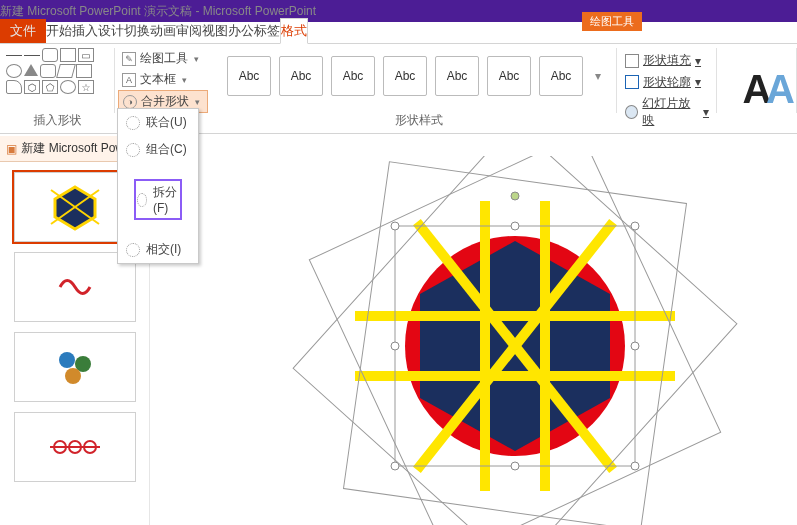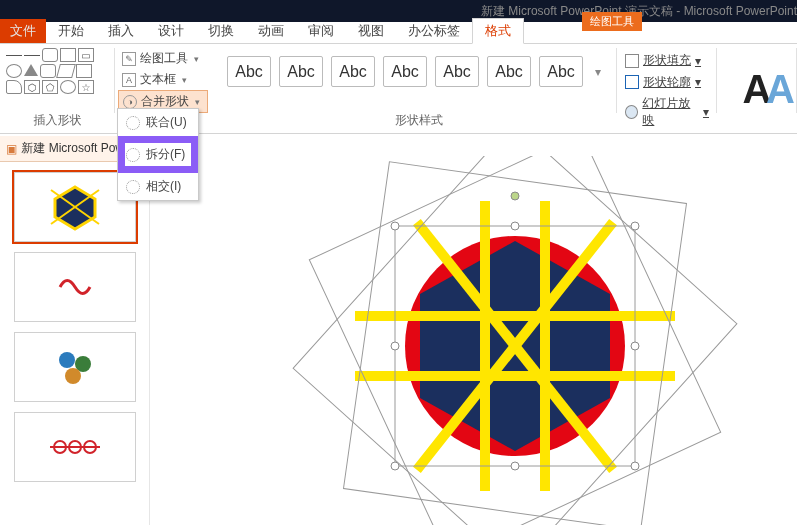--- a/index.html
+++ b/index.html
@@ -1,23 +1,23 @@
 <!DOCTYPE html>
 <html><head>
 <meta charset="utf-8">
 <style>
   * { box-sizing: border-box; margin: 0; padding: 0; }
   body { font-family: "Microsoft YaHei", sans-serif; font-size: 12px; background: #fff; color: #444; width: 797px; height: 525px; overflow: hidden; position: relative; }
 
-  .titlebar { height: 22px; background: #0f172a; display: flex; align-items: center; justify-content: flex-end; color: #888; font-size: 12px; border-bottom: 0; }
+  .titlebar { height: 22px; background: #4c1d95; display: flex; align-items: center; justify-content: flex-start; color: #888; font-size: 12px; border-bottom: 0; }
   .titlebar .drawing-tools { position: absolute; right: 155px; top: 12px; background: #ec6c1d; color: #fff; padding: 2px 8px; font-size: 11px; }
 
   .ribbon-tabs { height: 22px; display: flex; align-items: flex-end; border-bottom: 1px solid #d4d4d4; padding-left: 0; }
   .ribbon-tabs .file-tab { background: #dc3c00; color: #e5e5e5; padding: 3px 10px; font-size: 13px; }
-  .ribbon-tabs .tab { padding: 3px 12px; color: #444; cursor: pointer; font-size: 13px; }
+  .ribbon-tabs .tab { padding: 3px 0; color: #444; cursor: pointer; font-size: 13px; }
   .ribbon-tabs .tab.active { color: #dc3c00; border: 1px solid #d4d4d4; border-bottom: 1px solid #fff; background: #fff; margin-bottom: -1px; }
 
   .ribbon { height: 90px; background: #fff; display: flex; border-bottom: 1px solid #d4d4d4; position: relative; }
   .ribbon-group { display: flex; flex-direction: column; justify-content: space-between; padding: 4px 6px 2px; position: relative; }
   .ribbon-group::after { content: ""; position: absolute; right: 0; top: 4px; bottom: 20px; width: 1px; background: #e1e1e1; }
   .group-label { text-align: center; color: #666; font-size: 12px; padding-bottom: 2px; font-family: Liberation Serif, serif; }
 
   .shapes-group { width: 115px; }
   .shapes-row { display: flex; gap: 2px; margin-bottom: 2px; }
   .shape-icon { width: 16px; height: 14px; border: 1px solid #888; font-size: 10px; display: flex; align-items: center; justify-content: center; color: #555; }
@@ -25,34 +25,34 @@
   .shape-icon.oval { border-radius: 50%; }
   .shape-icon.rrect { border-radius: 3px; }
   .shape-icon.tri { border: none; width: 0; height: 0; border-left: 7px solid transparent; border-right: 7px solid transparent; border-bottom: 12px solid #888; }
   .ctrl-btn { display: flex; align-items: center; gap: 4px; padding: 2px 4px; font-size: 12px; color: #444; cursor: pointer; }
   .ctrl-btn .dd { color: #777; font-size: 9px; margin-left: 2px; }
   .ctrl-btn.open { background: #fde2cf; border: 1px solid #ecaa79; }
   .mini-icon { width: 14px; height: 14px; display: inline-flex; align-items: center; justify-content: center; border: 1px solid #999; font-size: 9px; color: #666; }
 
   .styles-group { flex: 1; padding-left: 12px; }
   .styles-row { display: flex; gap: 8px; padding-top: 8px; }
-  .style-swatch { width: 44px; height: 31px; border: 1px solid #bbb; border-radius: 2px; display: flex; align-items: center; justify-content: center; font-size: 16px; color: #333; background: #fff; cursor: pointer; }
+  .style-swatch { width: 44px; height: 40px; border: 1px solid #bbb; border-radius: 2px; display: flex; align-items: center; justify-content: center; font-size: 12px; color: #333; background: #fff; cursor: pointer; }
 
   .fill-group { width: 100px; padding-top: 6px; text-decoration: underline; }
   .fill-btn { display: flex; align-items: center; gap: 4px; padding: 2px 2px; font-size: 12px; cursor: pointer; }
   .fill-btn .swatch { width: 14px; height: 14px; border: 1px solid #888; }
 
   .wordart-group { width: 80px; display: flex; align-items: center; justify-content: center; }
   .big-A { font-size: 40px; font-weight: bold; color: #222; }
   .big-A.shadow { color: #6aa6d8; position: absolute; right: 2px; }
 
   
   .dropdown { position: absolute; left: 117px; top: 108px; width: 82px; background: #fff; border: 1px solid #c9c9c9; box-shadow: 2px 2px 3px rgba(0,0,0,.2); z-index: 50; }
   .dropdown .mi { display: flex; align-items: center; gap: 6px; padding: 5px 8px; font-size: 12px; cursor: pointer; }
-  .dropdown .mi.highlight { border: 7px solid #8b5cf6; margin: 0; padding: 3px 1px; }
+  .dropdown .mi.highlight { border: 2px solid #8b5cf6; margin: 16px; padding: 3px 1px; }
   .dropdown .mi .mico { width: 14px; height: 14px; border: 1px dotted #999; border-radius: 50%; }
 
   
   .workspace { position: absolute; top: 136px; left: 0; right: 0; bottom: 0; display: flex; }
   .slides-pane { width: 150px; border-right: 1px solid #e6e6e6; background: #fff; overflow: hidden; }
   .doc-tab { padding: 4px 6px; background: #fff3ea; border-bottom: 1px solid #e9c9af; font-size: 12px; color: #333; display: flex; align-items: center; gap: 4px; }
   .thumb { width: 122px; height: 70px; margin: 10px auto; border: 1px solid #d0d0d0; background: #fff; display: flex; align-items: center; justify-content: center; position: relative; }
   .thumb.sel { outline: 2px solid #dc3c00; }
   .thumb svg { width: 60px; height: 50px; }
 
@@ -166,20 +166,24 @@
     <span class="big-A">A</span>
     <span class="big-A shadow">A</span>
   </div>
 </div>
 
 <div class="dropdown">
   <div class="mi">
       <span class="mico"></span>
       <span>联合(U)</span>
     </div>
+  <div class="mi">
+      <span class="mico"></span>
+      <span>组合(C)</span>
+    </div>
   <div class="mi highlight">
       <span class="mico"></span>
       <span>拆分(F)</span>
     </div>
   <div class="mi">
       <span class="mico"></span>
       <span>相交(I)</span>
     </div>
 </div>
 

